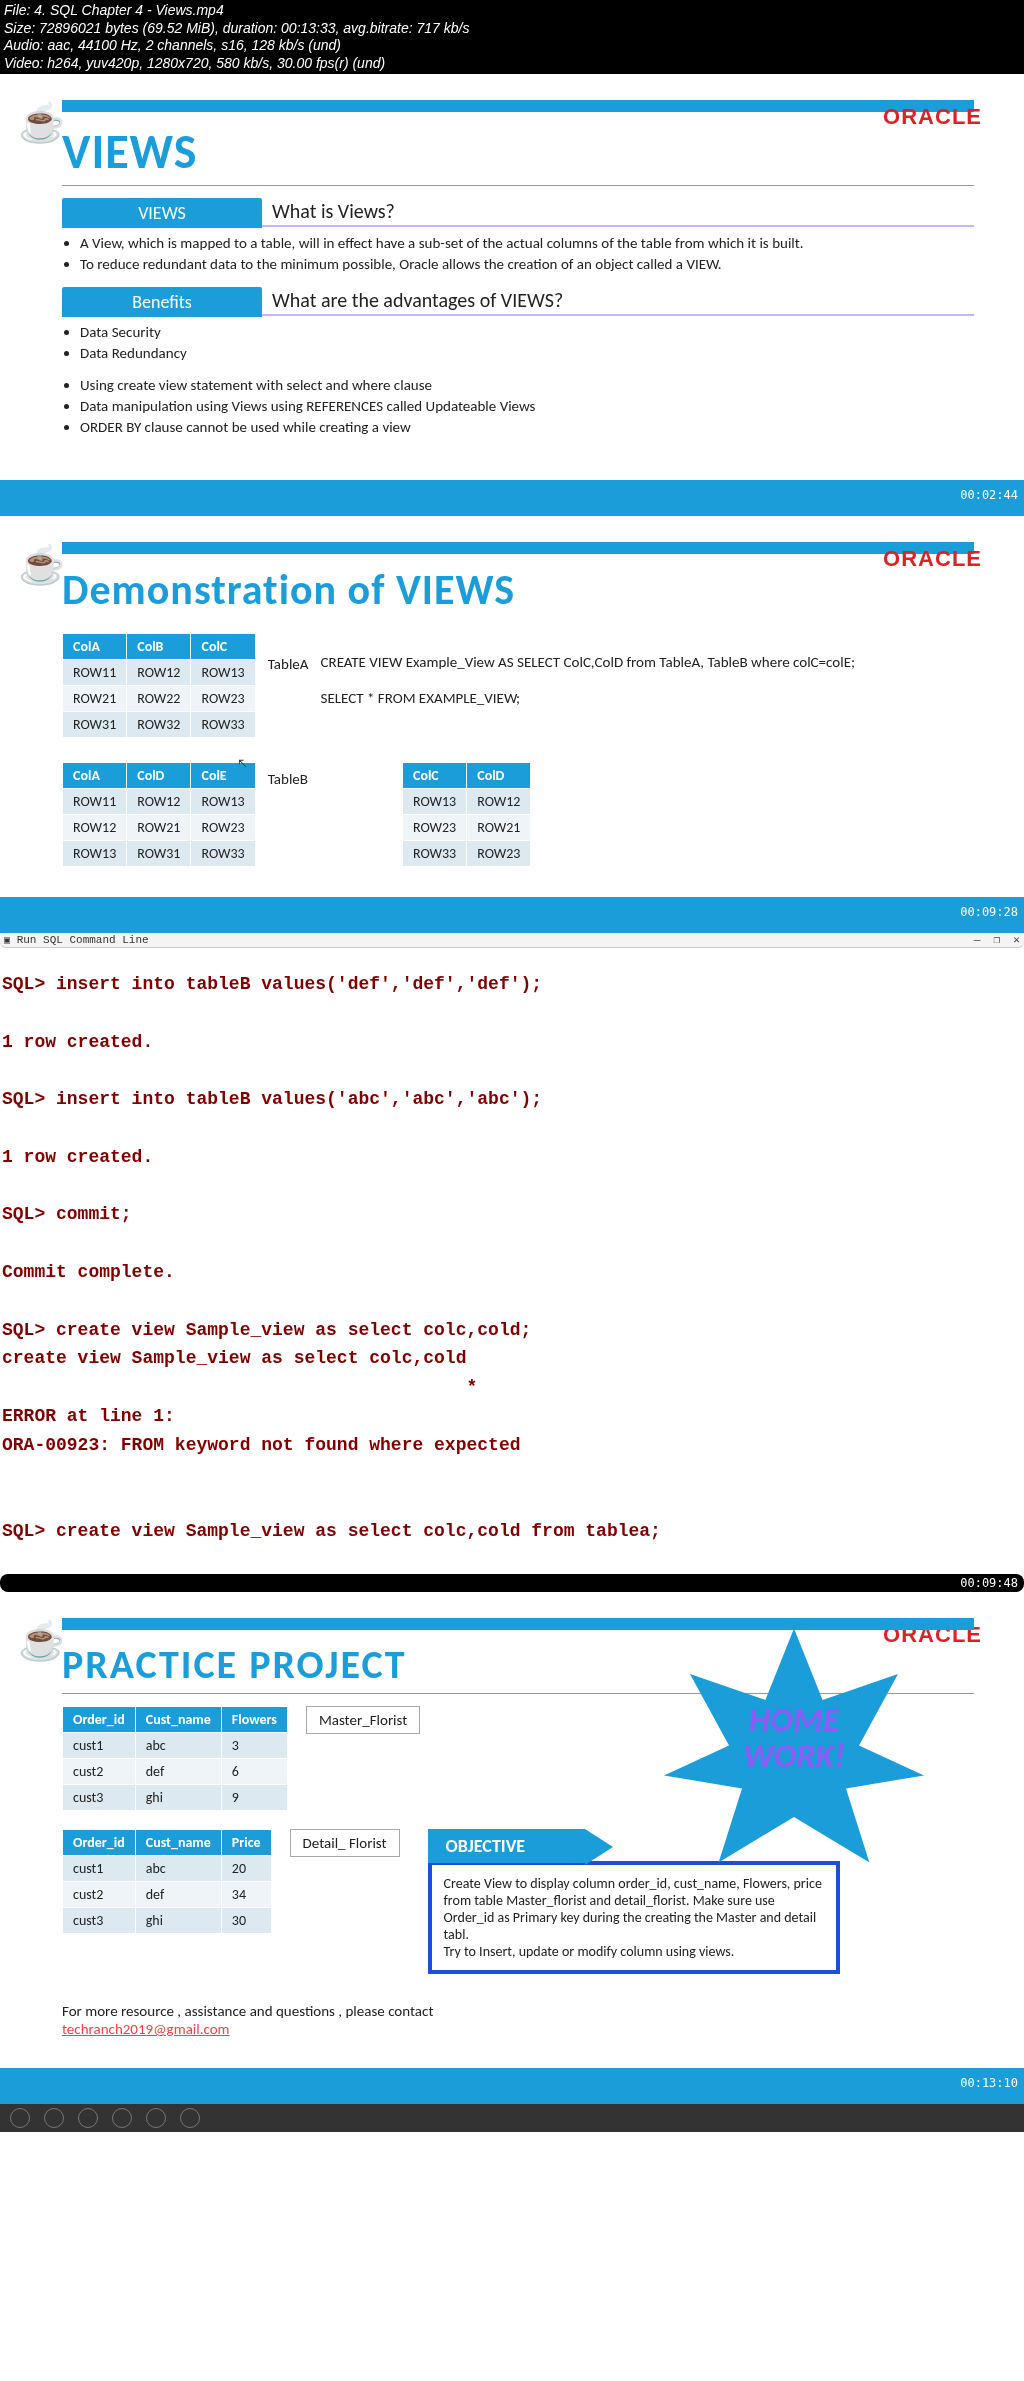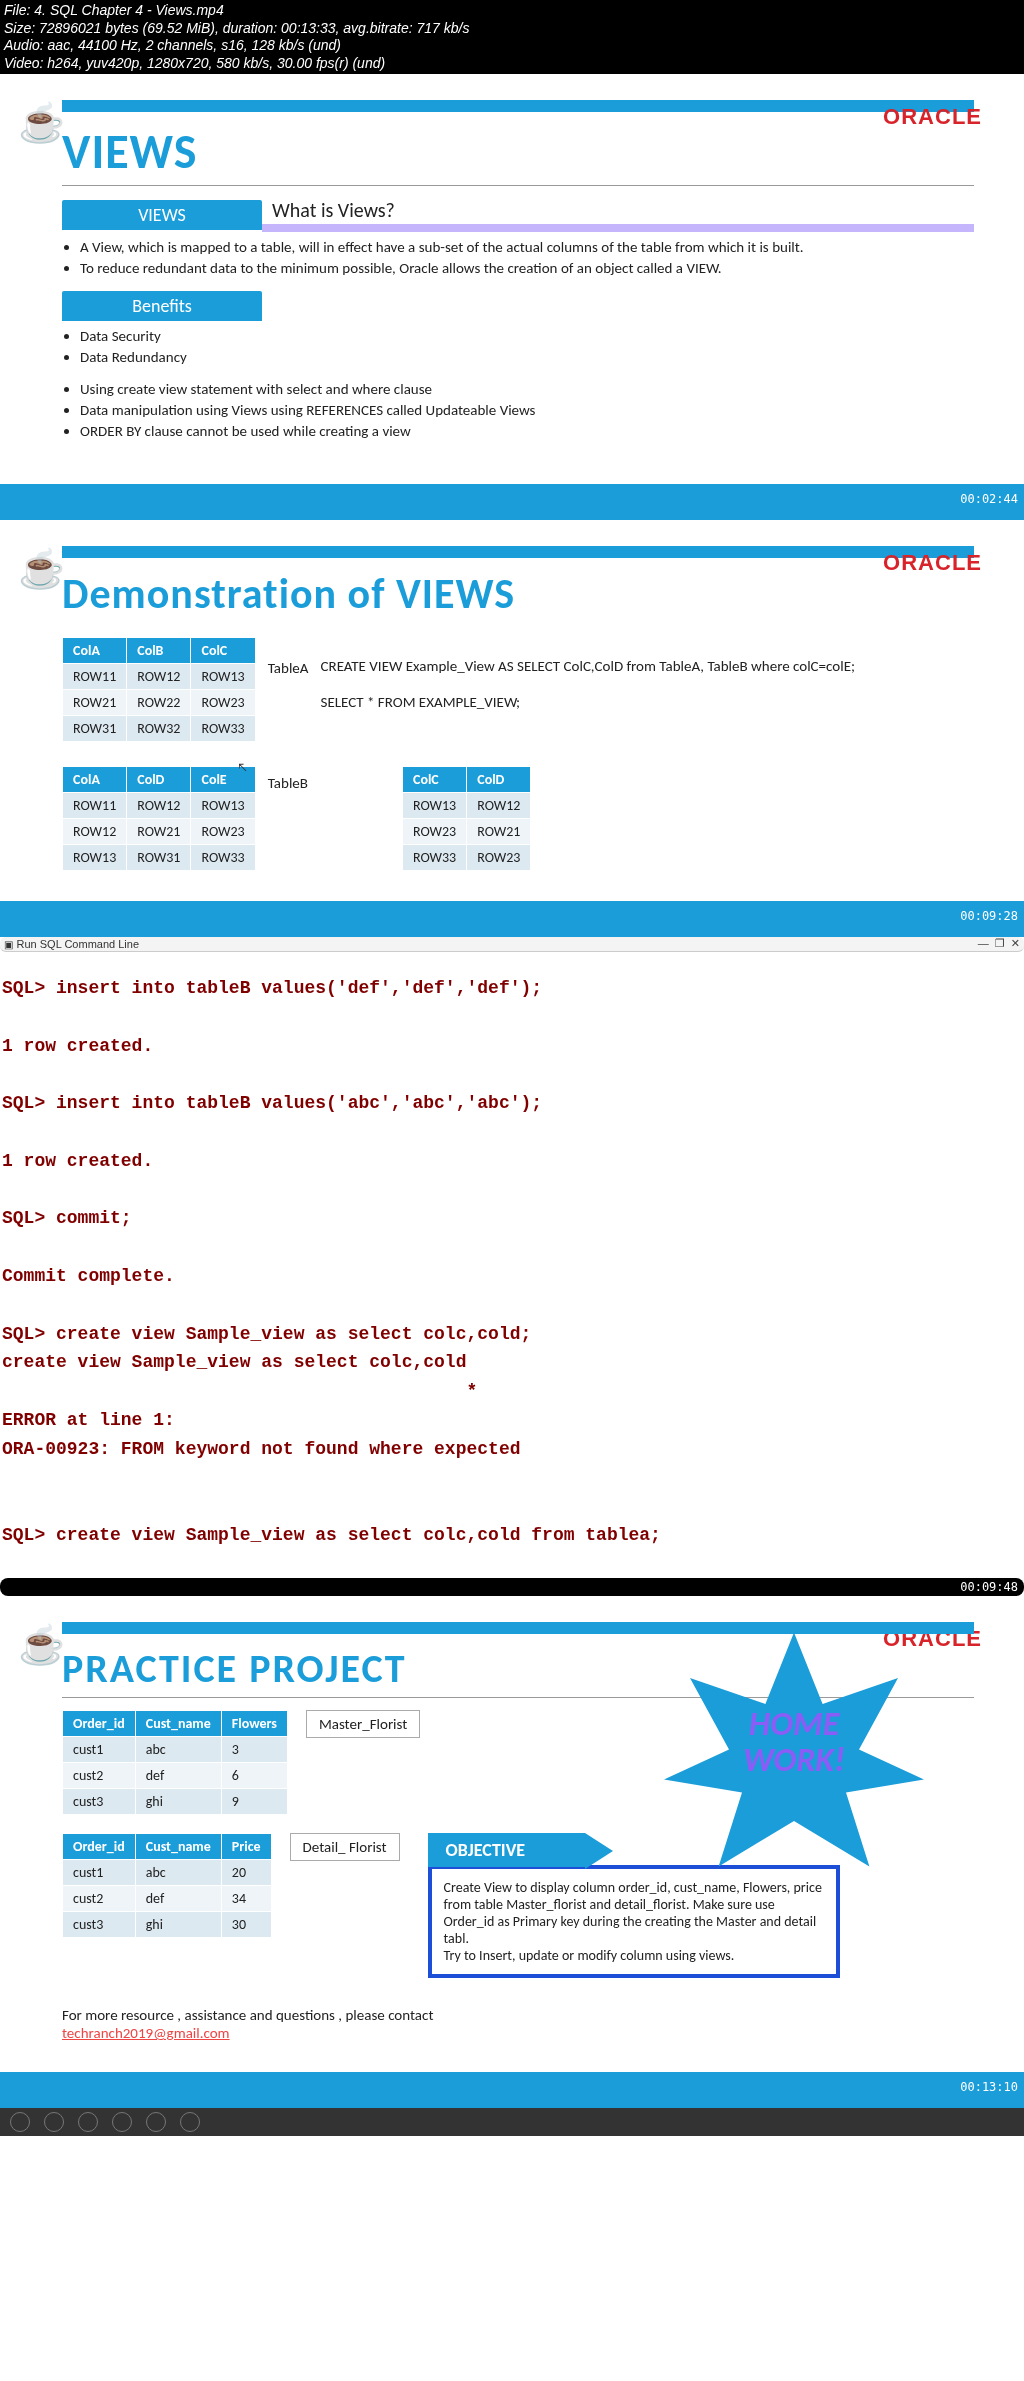--- a/index.html
+++ b/index.html
@@ -5,33 +5,33 @@
   body { margin:0; padding:0; font-family: Calibri, Arial, sans-serif; background:#fff; width:1024px; color:#222; }
   .black-header { background:#000; color:#fff; padding:2px 4px; font-family: Arial, sans-serif; font-size:14px; line-height:1.25; font-style: italic;}
   .slide { background:#fff; padding:20px 50px 30px 50px; position:relative; }
   .slide-header-bar { height:12px; background:#1b9dd9; margin-bottom:6px; }
   .oracle { font-family: Arial, sans-serif; color:#d8232a; font-weight:bold; font-size:22px; letter-spacing:1px; position:absolute; right:42px; top:30px; }
   .java-logo { position:absolute; left:18px; top:26px; font-size:38px; color:#d8232a; }
   .big-title { color:#1b9dd9; font-size:48px; font-weight:600; letter-spacing:1px; margin:10px 0 4px 0; }
   hr.thin { border:0; border-top:1px solid #999; margin:2px 0 12px 0; }
   .section-row { display:flex; align-items:center; margin-top:6px; }
   .blue-tab { background:#1b9dd9; color:#fff; text-align:center; padding:4px 0; width:200px; font-size:18px; font-weight:500; border-radius:2px 2px 0 0;}
-  .section-q { border-bottom:8px solid #c4b5fd; flex:1; padding:0 0 2px 10px; font-size:20px; }
+  .section-q { border-bottom:2px solid #c4b5fd; flex:1; padding:0 0 2px 10px; font-size:20px; }
   ul.bullets { margin:6px 0 14px 18px; padding:0; font-size:15px; }
   ul.bullets li { margin:3px 0; }
   .blue-strip { height:36px; background:#1b9dd9; position:relative;}
   .timecode { position:absolute; right:6px; top:8px; color:#fff; font-family:monospace; font-size:12px;}
   .demo-tables { display:flex; gap:12px; margin-top:18px; }
   table.data { border-collapse:collapse; font-size:14px; }
   table.data th { background:#1b9dd9; color:#fff; padding:4px 10px; text-align:left; font-weight:600; border:1px solid #fff;}
   table.data td { background:#eef4f8; padding:4px 10px; border:1px solid #fff; }
   table.data tr:nth-child(even) td { background:#dde9f1; }
   .code-text { font-size:15px; }
   .terminal-window { background:#fff; font-family: 'Courier New', monospace; color:#800000; font-weight:bold; font-size:18px; padding:4px 2px 10px 2px; position:relative; line-height:1.6;}
-  .term-titlebar { font-family: Liberation Sans, sans-serif; font-size:11px; color:#333; background:#f4f4f4; padding:1px 4px; border-bottom:1px solid #ccc; position:relative;border-radius:6px;}
+  .term-titlebar { font-family: Liberation Mono, monospace; font-size:11px; color:#333; background:#f4f4f4; padding:1px 4px; border-bottom:1px solid #ccc; position:relative;border-radius:6px;}
   .term-ctrls { position:absolute; right:4px; top:0; font-size:11px; color:#444;}
   .starburst { position:absolute; right:50px; top:10px; width:260px; height:260px; }
   .starburst svg { width:100%; height:100%; }
   .starburst-text { position:absolute; top:80px; left:0; right:0; text-align:center; color:#8b5cf6; font-size:34px; font-weight:700; font-style:italic; line-height:1.05; }
   .obj-badge { position:relative; display:inline-block; background:#1b9dd9; color:#fff; padding:6px 60px 6px 18px; font-size:18px; font-weight:600; }
   .obj-badge:after { content:""; position:absolute; right:-28px; top:0; width:0; height:0; border-top:18px solid transparent; border-bottom:18px solid transparent; border-left:28px solid #1b9dd9;}
   .obj-box { border:4px solid #1d4ed8; padding:10px 12px; font-size:14px; margin-top:-2px; width:380px;}
   .footer-note { font-size:15px; margin-top:28px;}
   .email-link { color:#ef4444; text-decoration:underline; }
   .bottom-bar { background:#333; height:28px; display:flex; align-items:center; gap:14px; padding-left:10px;}
@@ -60,20 +60,21 @@
       <div class="blue-tab">VIEWS</div>
       <div class="section-q">What is Views?</div>
     </div>
     <ul class="bullets">
       <li>A View, which is mapped to a table, will in effect have a sub-set of the actual columns of the table from which it is built.</li>
       <li>To reduce redundant data to the minimum possible, Oracle allows the creation of an object called a VIEW.</li>
     </ul>
 
     <div class="section-row">
       <div class="blue-tab">Benefits</div>
+      <div class="section-q">What are the advantages of VIEWS?</div>
     </div>
     <ul class="bullets">
       <li>Data Security</li>
       <li>Data Redundancy</li>
     </ul>
 
     <ul class="bullets">
       <li>Using create view statement with select and where clause</li>
       <li>Data manipulation using Views using REFERENCES called Updateable Views</li>
       <li>ORDER BY clause cannot be used while creating a view</li>

